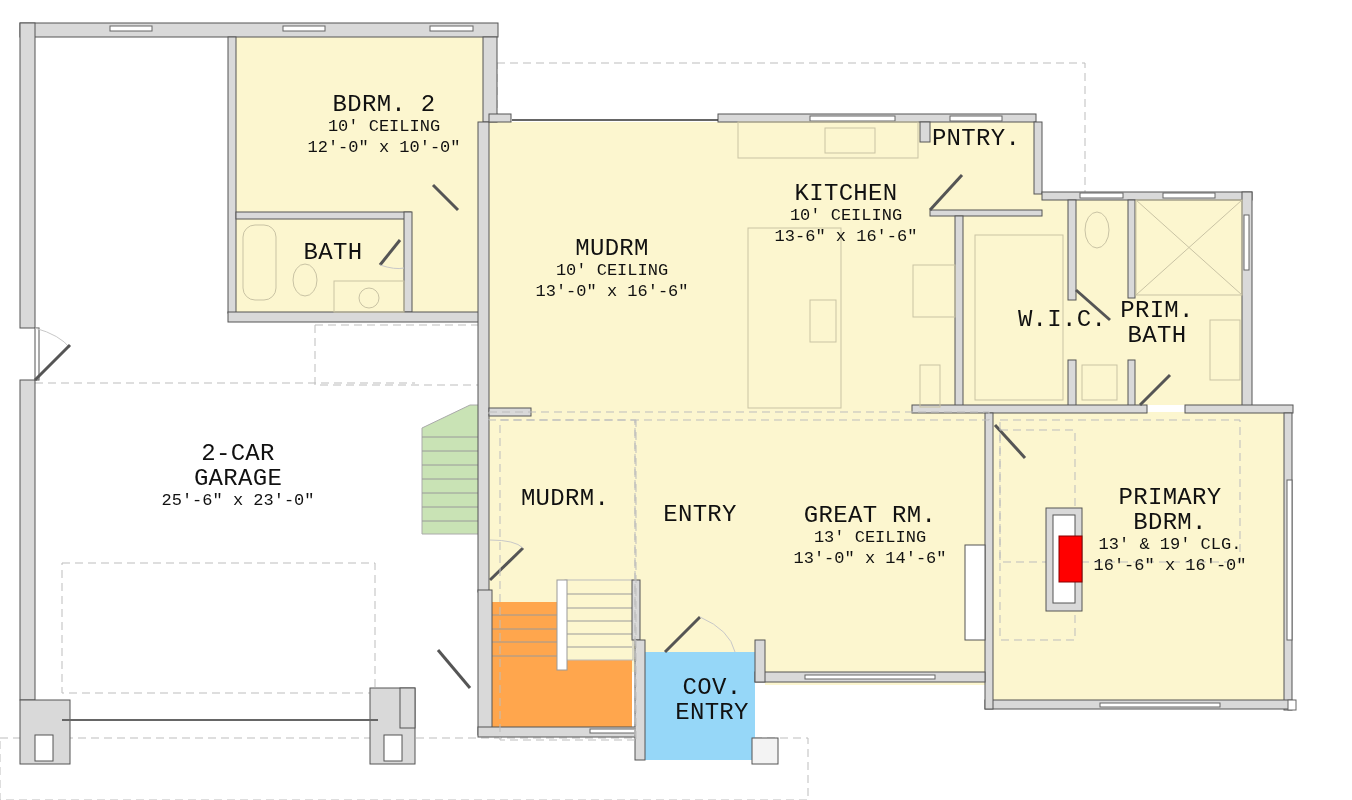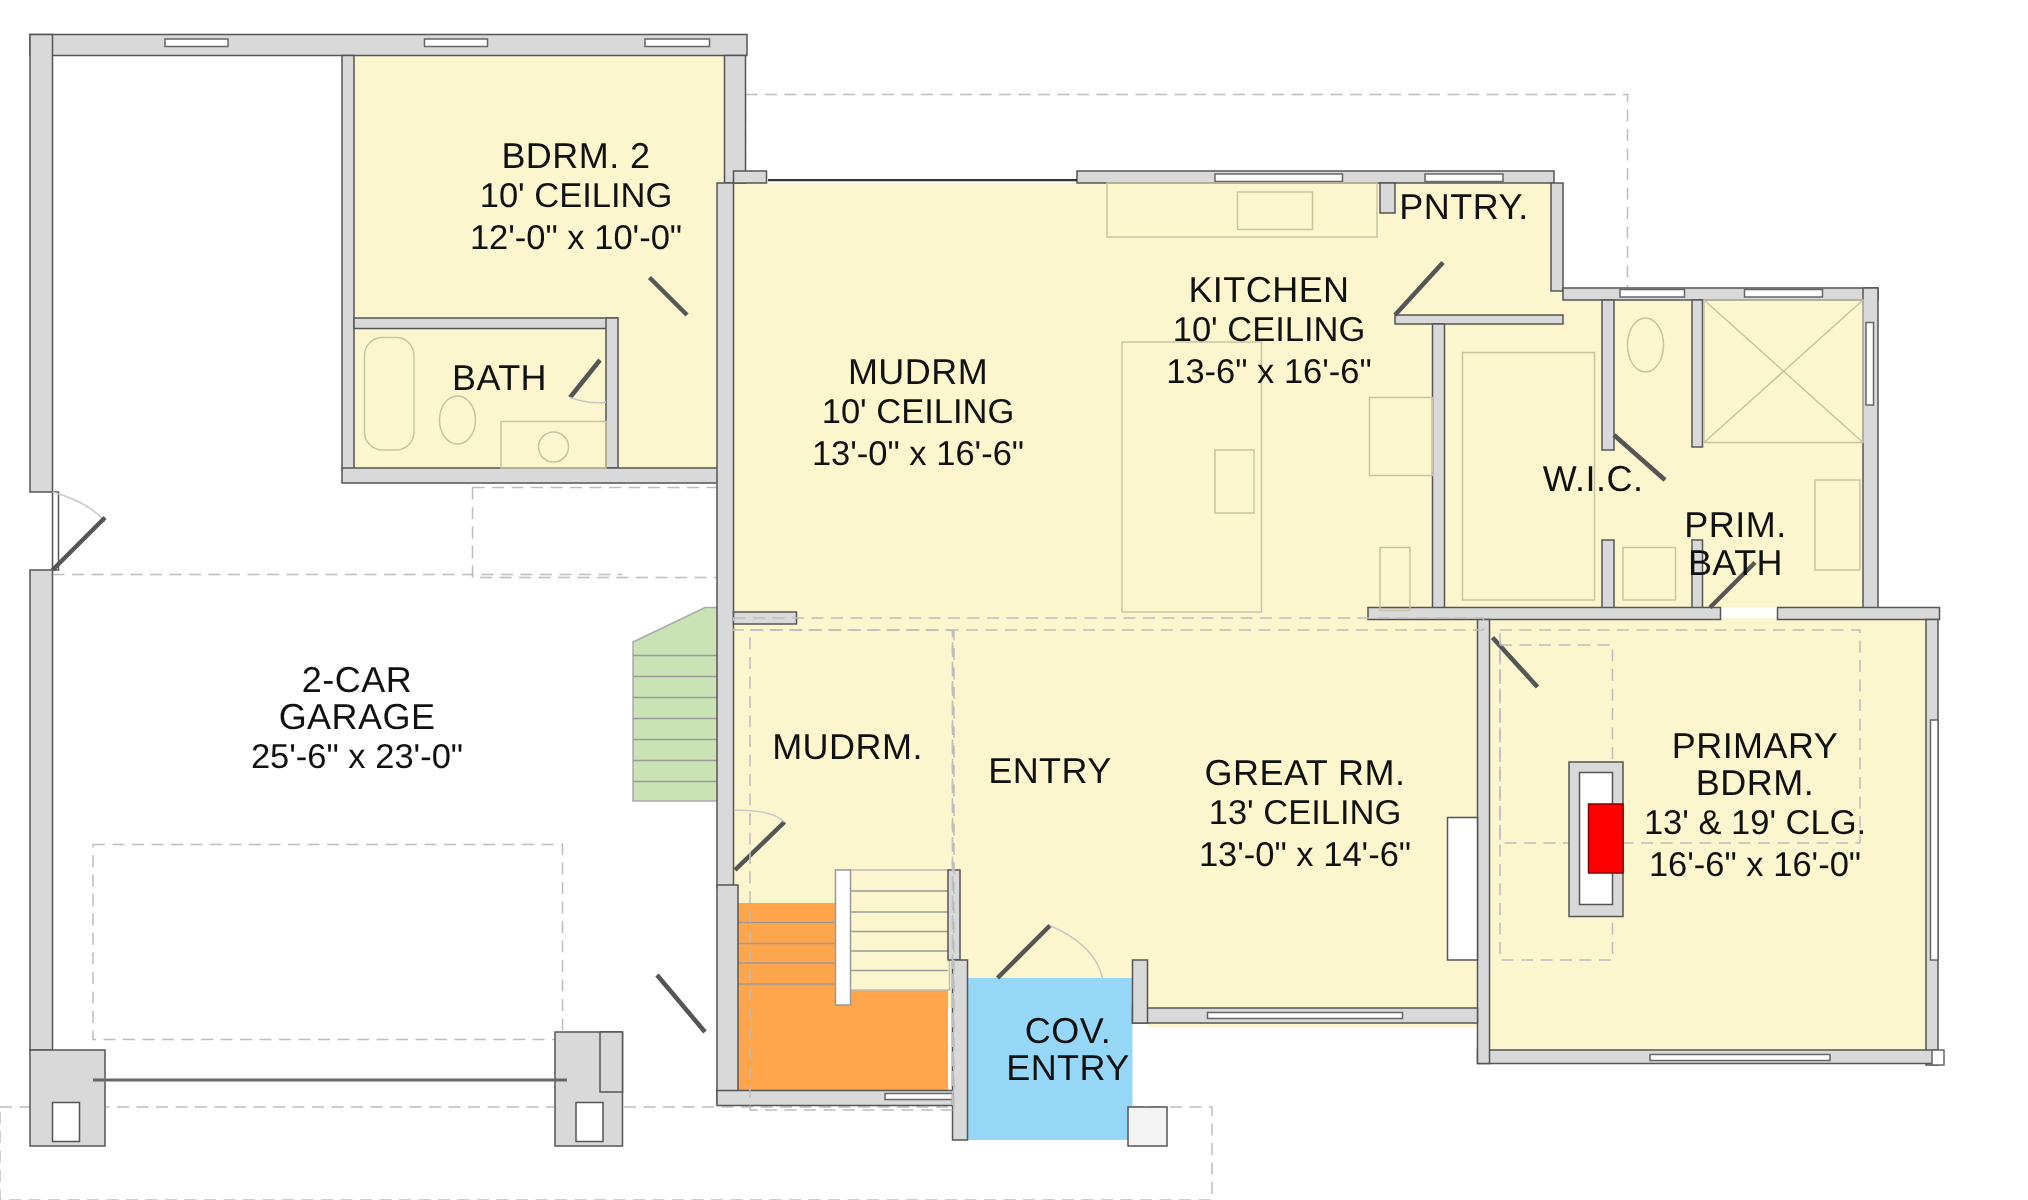--- a/index.html
+++ b/index.html
@@ -1,20 +1,20 @@
 <!DOCTYPE html>
 <html><head>
 <meta charset="utf-8">
 <style>
   html, body { margin:0; padding:0; background:#ffffff; }
   body { width:1352px; height:800px; position:relative; overflow:hidden; }
   svg { position:absolute; left:0; top:0; }
-  .lbl { position:absolute; font-family:Liberation Sans, sans-serif; color:#111; text-align:center; line-height:1.05; white-space:nowrap; transform:translateX(-50%); }
+  .lbl { position:absolute; font-family:Liberation Mono, monospace; color:#111; text-align:center; line-height:1.05; white-space:nowrap; transform:translateX(-50%); }
   .lbl .t { font-size:24px; display:block; letter-spacing:0.3px; }
-  .lbl .s { font-size:23px; display:block; line-height:1.2; }
+  .lbl .s { font-size:17px; display:block; line-height:1.2; }
   .wall { fill:#d9d9d9; stroke:#555; stroke-width:1; }
   .fill-room { fill:#fcf6cf; }
   .dash { fill:none; stroke:#bdbdbd; stroke-width:1; stroke-dasharray:8 5; }
   .fix { fill:none; stroke:#c9c3a4; stroke-width:1; }
   .win { fill:#ffffff; stroke:#666; stroke-width:1; }
   .door { fill:#ffffff; stroke:#555; stroke-width:1; }
   .swing { fill:none; stroke:#c8c8c8; stroke-width:1; }
   .tread { stroke:#9a9a9a; stroke-width:1; }
 </style>
 </head>
@@ -209,21 +209,21 @@
   <span class="t">KITCHEN</span>
   <span class="s">10' CEILING</span>
   <span class="s">13-6" x 16'-6"</span>
 </div>
 <div class="lbl" style="left:976px; top:126px;">
   <span class="t">PNTRY.</span>
 </div>
 <div class="lbl" style="left:1062px; top:307px;">
   <span class="t">W.I.C.</span>
 </div>
-<div class="lbl" style="left:1157px; top:298px;margin-top:40px;">
+<div class="lbl" style="left:1157px; top:298px;">
   <span class="t">PRIM.</span>
   <span class="t">BATH</span>
 </div>
 <div class="lbl" style="left:238px; top:441px;">
   <span class="t">2-CAR</span>
   <span class="t">GARAGE</span>
   <span class="s">25'-6" x 23'-0"</span>
 </div>
 <div class="lbl" style="left:565px; top:486px;">
   <span class="t">MUDRM.</span>

